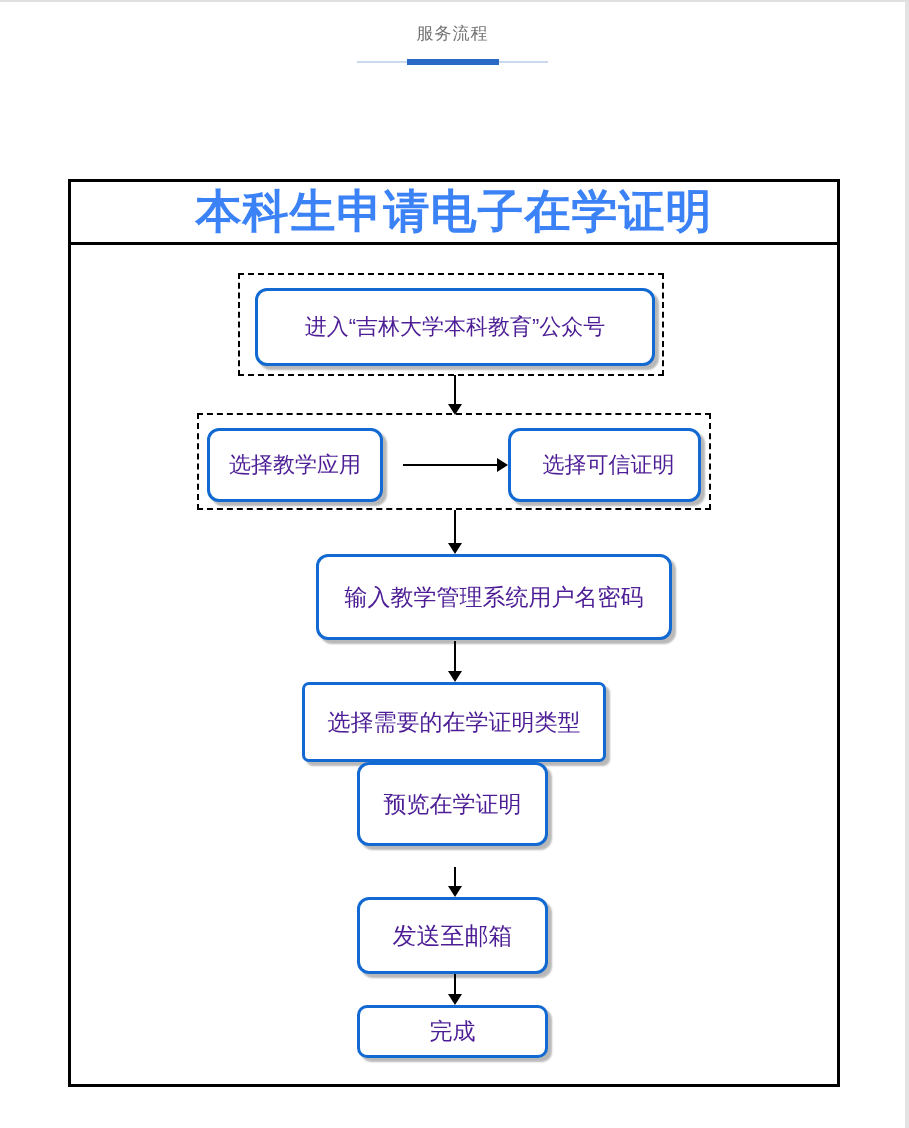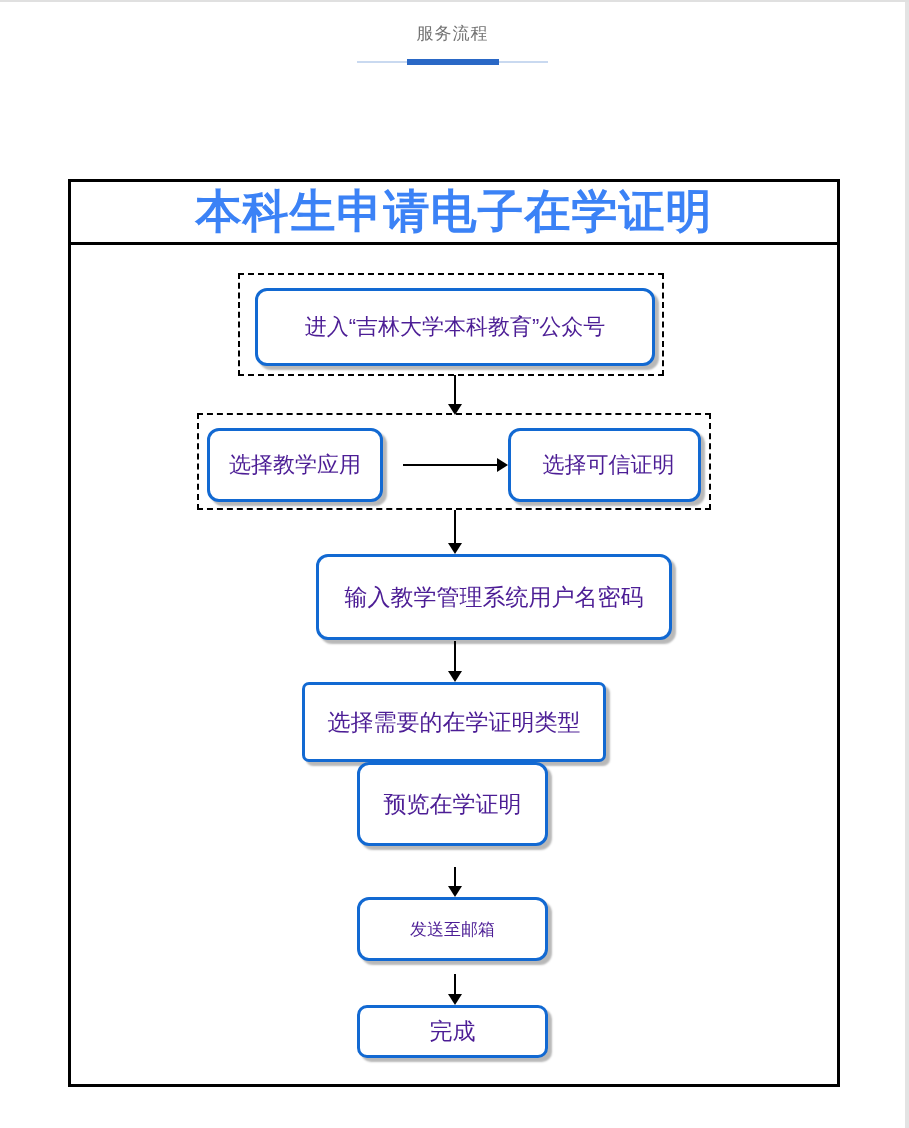--- a/index.html
+++ b/index.html
@@ -190,21 +190,21 @@
       <div class="varrow" style="left:377px; top:396px; height:41px;"></div>
 
       <div class="step" style="left:231px; top:437px; width:304px; height:80px; font-size:23px;border-radius:7px;">选择需要的在学证明类型</div>
 
       <div class="varrow" style="left:377px; top:517px; height:29px;"></div>
 
       <div class="step" style="left:286px; top:517px; width:191px; height:84px; font-size:23px;font-family:Liberation Mono, monospace;">预览在学证明</div>
 
       <div class="varrow" style="left:377px; top:622px; height:30px;"></div>
 
-      <div class="step" style="left:286px; top:652px; width:191px; height:64px; font-size:17px;">发送至邮箱</div>
+      <div class="step" style="left:286px; top:652px; width:191px; height:77px; font-size:24px;">发送至邮箱</div>
 
       <div class="varrow" style="left:377px; top:729px; height:31px;"></div>
 
       <div class="step" style="left:286px; top:760px; width:191px; height:53px; font-size:23px; border-radius:10px;font-family:Liberation Mono, monospace;">完成</div>
 
     </div>
   </div>
 
   <div class="scroll-strip"></div>
 

